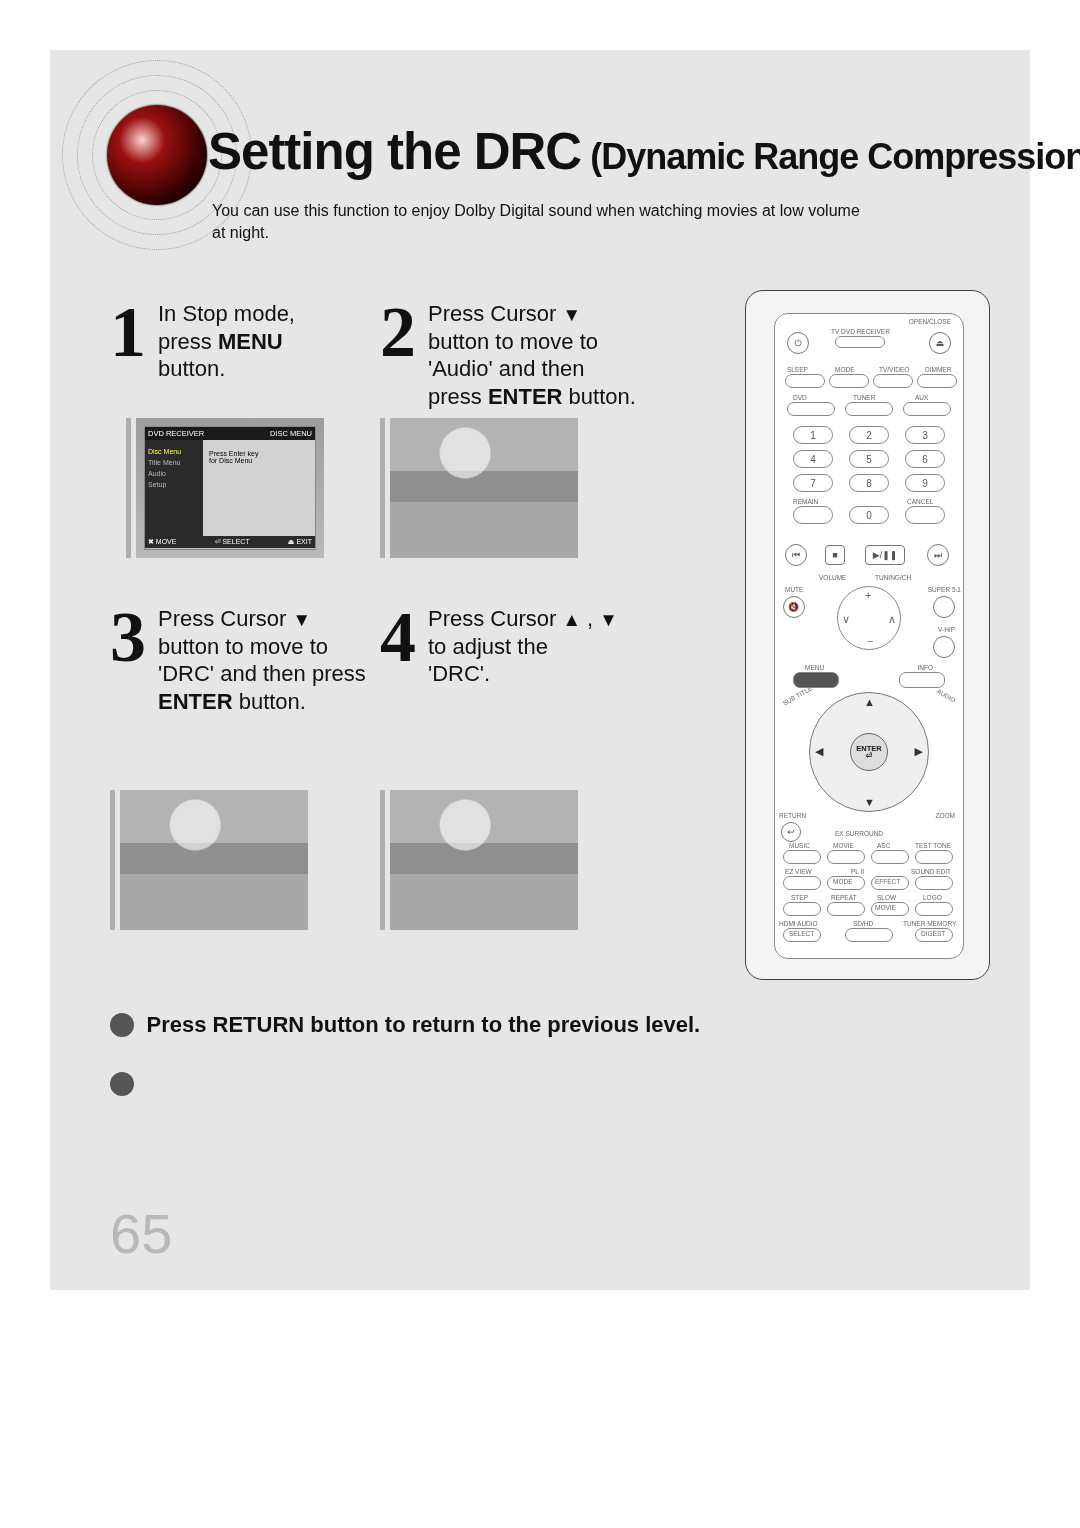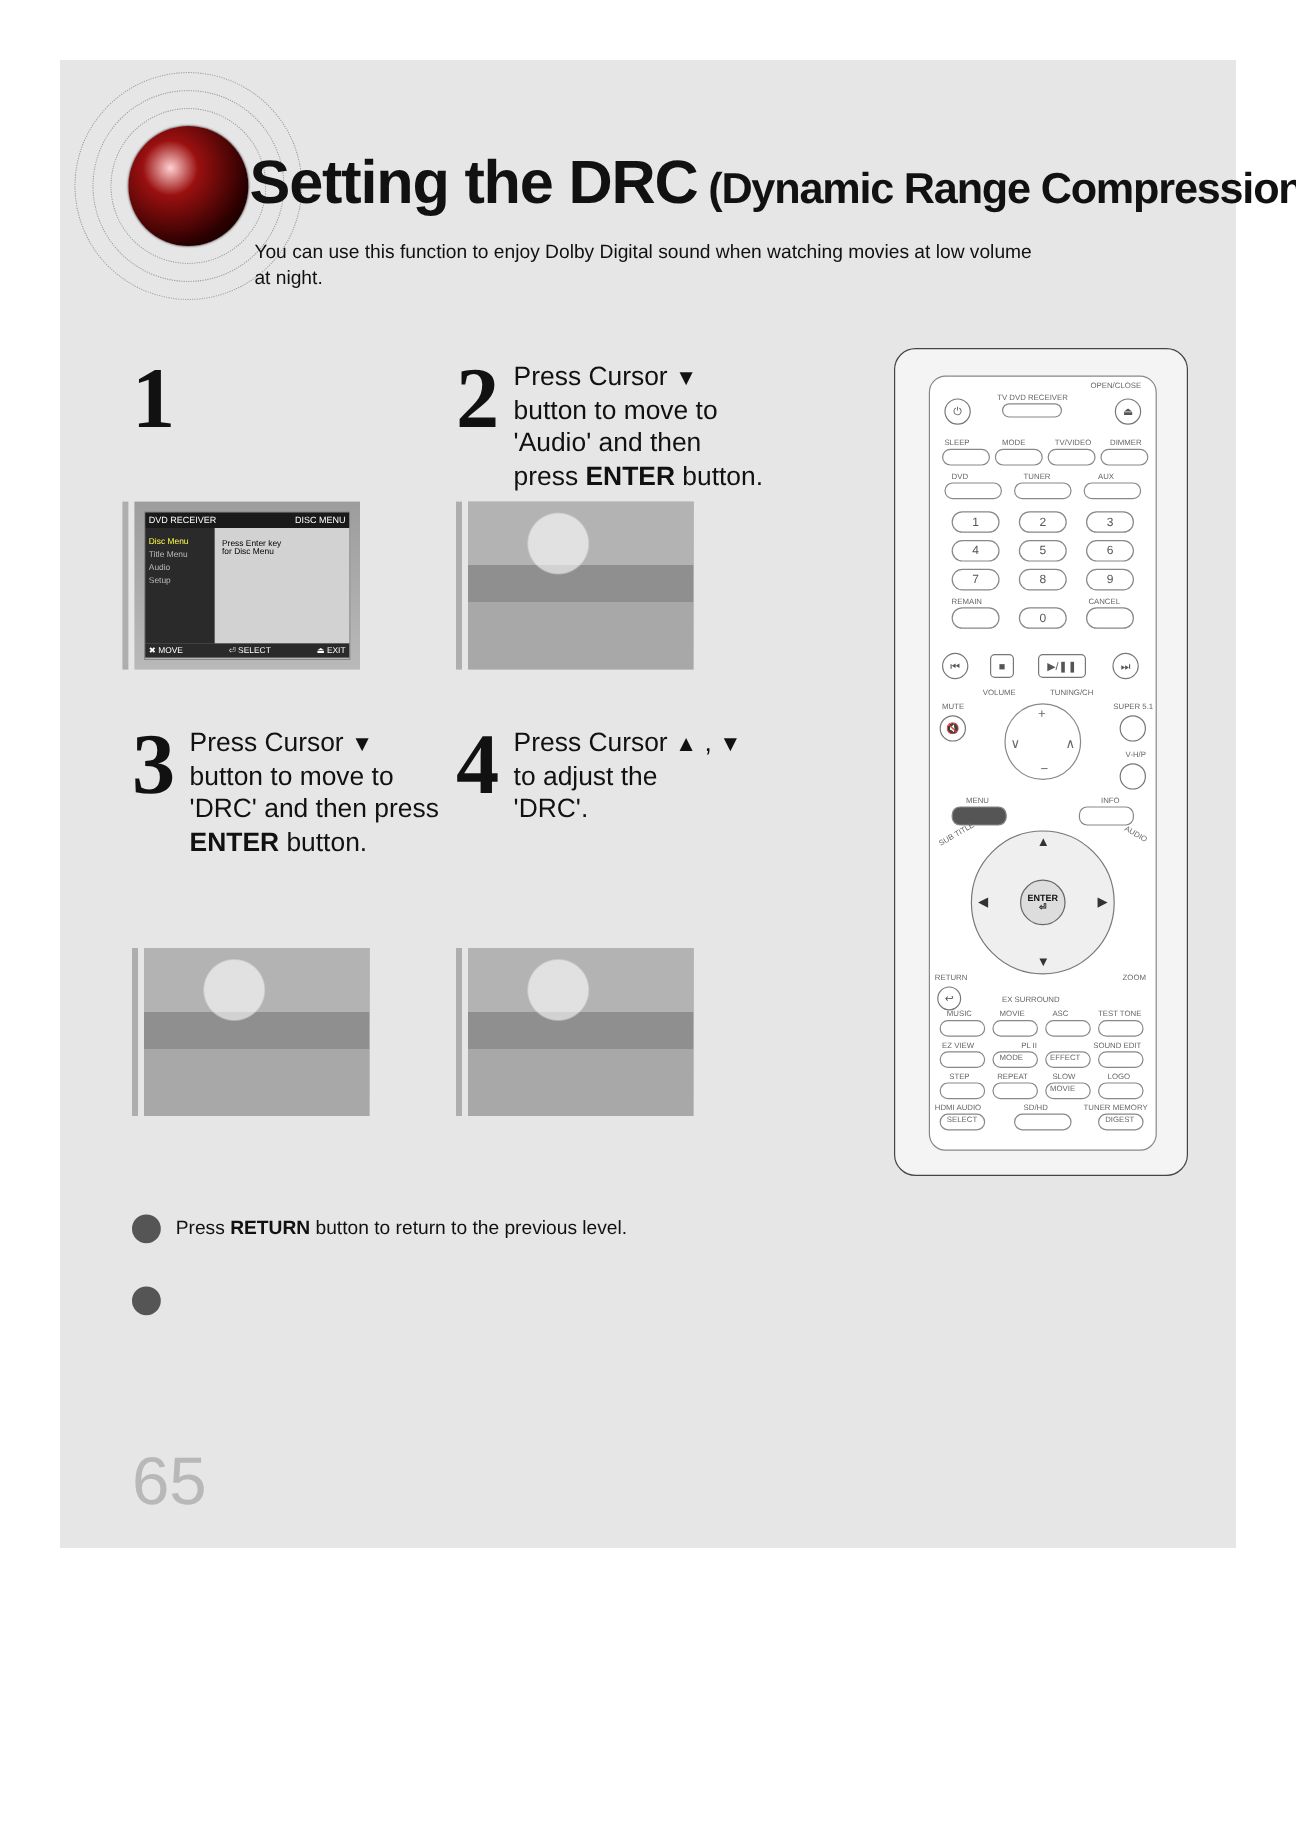--- a/index.html
+++ b/index.html
@@ -104,21 +104,21 @@
     border-left: 5px solid #aeaeae;
   }
   .shot-inner {
     margin-left: 5px;
     width: 188px;
     height: 140px;
     background: linear-gradient(#9d9d9d, #b9b9b9);
     position: relative;
     overflow: hidden;
   }
-  #shot1 { left: 52px;  top: 368px; }
+  #shot1 { left: 76px;  top: 368px; }
   #shot2 { left: 330px; top: 368px; }
   #shot3 { left: 60px;  top: 740px; }
   #shot4 { left: 330px; top: 740px; }
 
   
   .osd {
     position: absolute;
     left: 8px; top: 8px; right: 8px; bottom: 8px;
     background: #c0c0c0;
     border: 1px solid #888;
@@ -278,22 +278,23 @@
   .foot-dot {
     display: inline-block;
     width: 24px; height: 24px;
     border-radius: 50%;
     background: #555;
     vertical-align: middle;
     margin-right: 8px;
   }
   .foot-text {
     display: inline;
-    font-size: 16px;
+    font-size: 22px;
     vertical-align: middle;
+    font-weight: bold;
   }
   #foot1 { top: 962px; }
   #foot2 { top: 1022px; }
 
   .pagenum {
     position: absolute;
     left: 60px;
     bottom: 24px;
     font-size: 56px;
     color: #b8b8b8;
@@ -314,20 +315,25 @@
     <div class="speaker"></div>
   </div>
 
   <div class="title">
     <span class="big">Setting the DRC</span><span class="small"> (Dynamic Range Compression)</span>
   </div>
   <div class="intro">You can use this function to enjoy Dolby Digital sound when watching movies at low volume at night.</div>
 
   <div id="step1" class="step">
     <div class="num">1</div>
+    <div class="txt">
+      <span>In Stop mode,</span><br>
+      <span>press </span><b>MENU</b><br>
+      <span>button.</span>
+    </div>
   </div>
 
   <div id="step2" class="step">
     <div class="num">2</div>
     <div class="txt">
       <span>Press Cursor </span><span class="tri">▼</span><br>
       <span>button to move to</span><br>
       <span>'Audio' and then</span><br>
       <span>press </span><b>ENTER</b><span> button.</span>
     </div>

